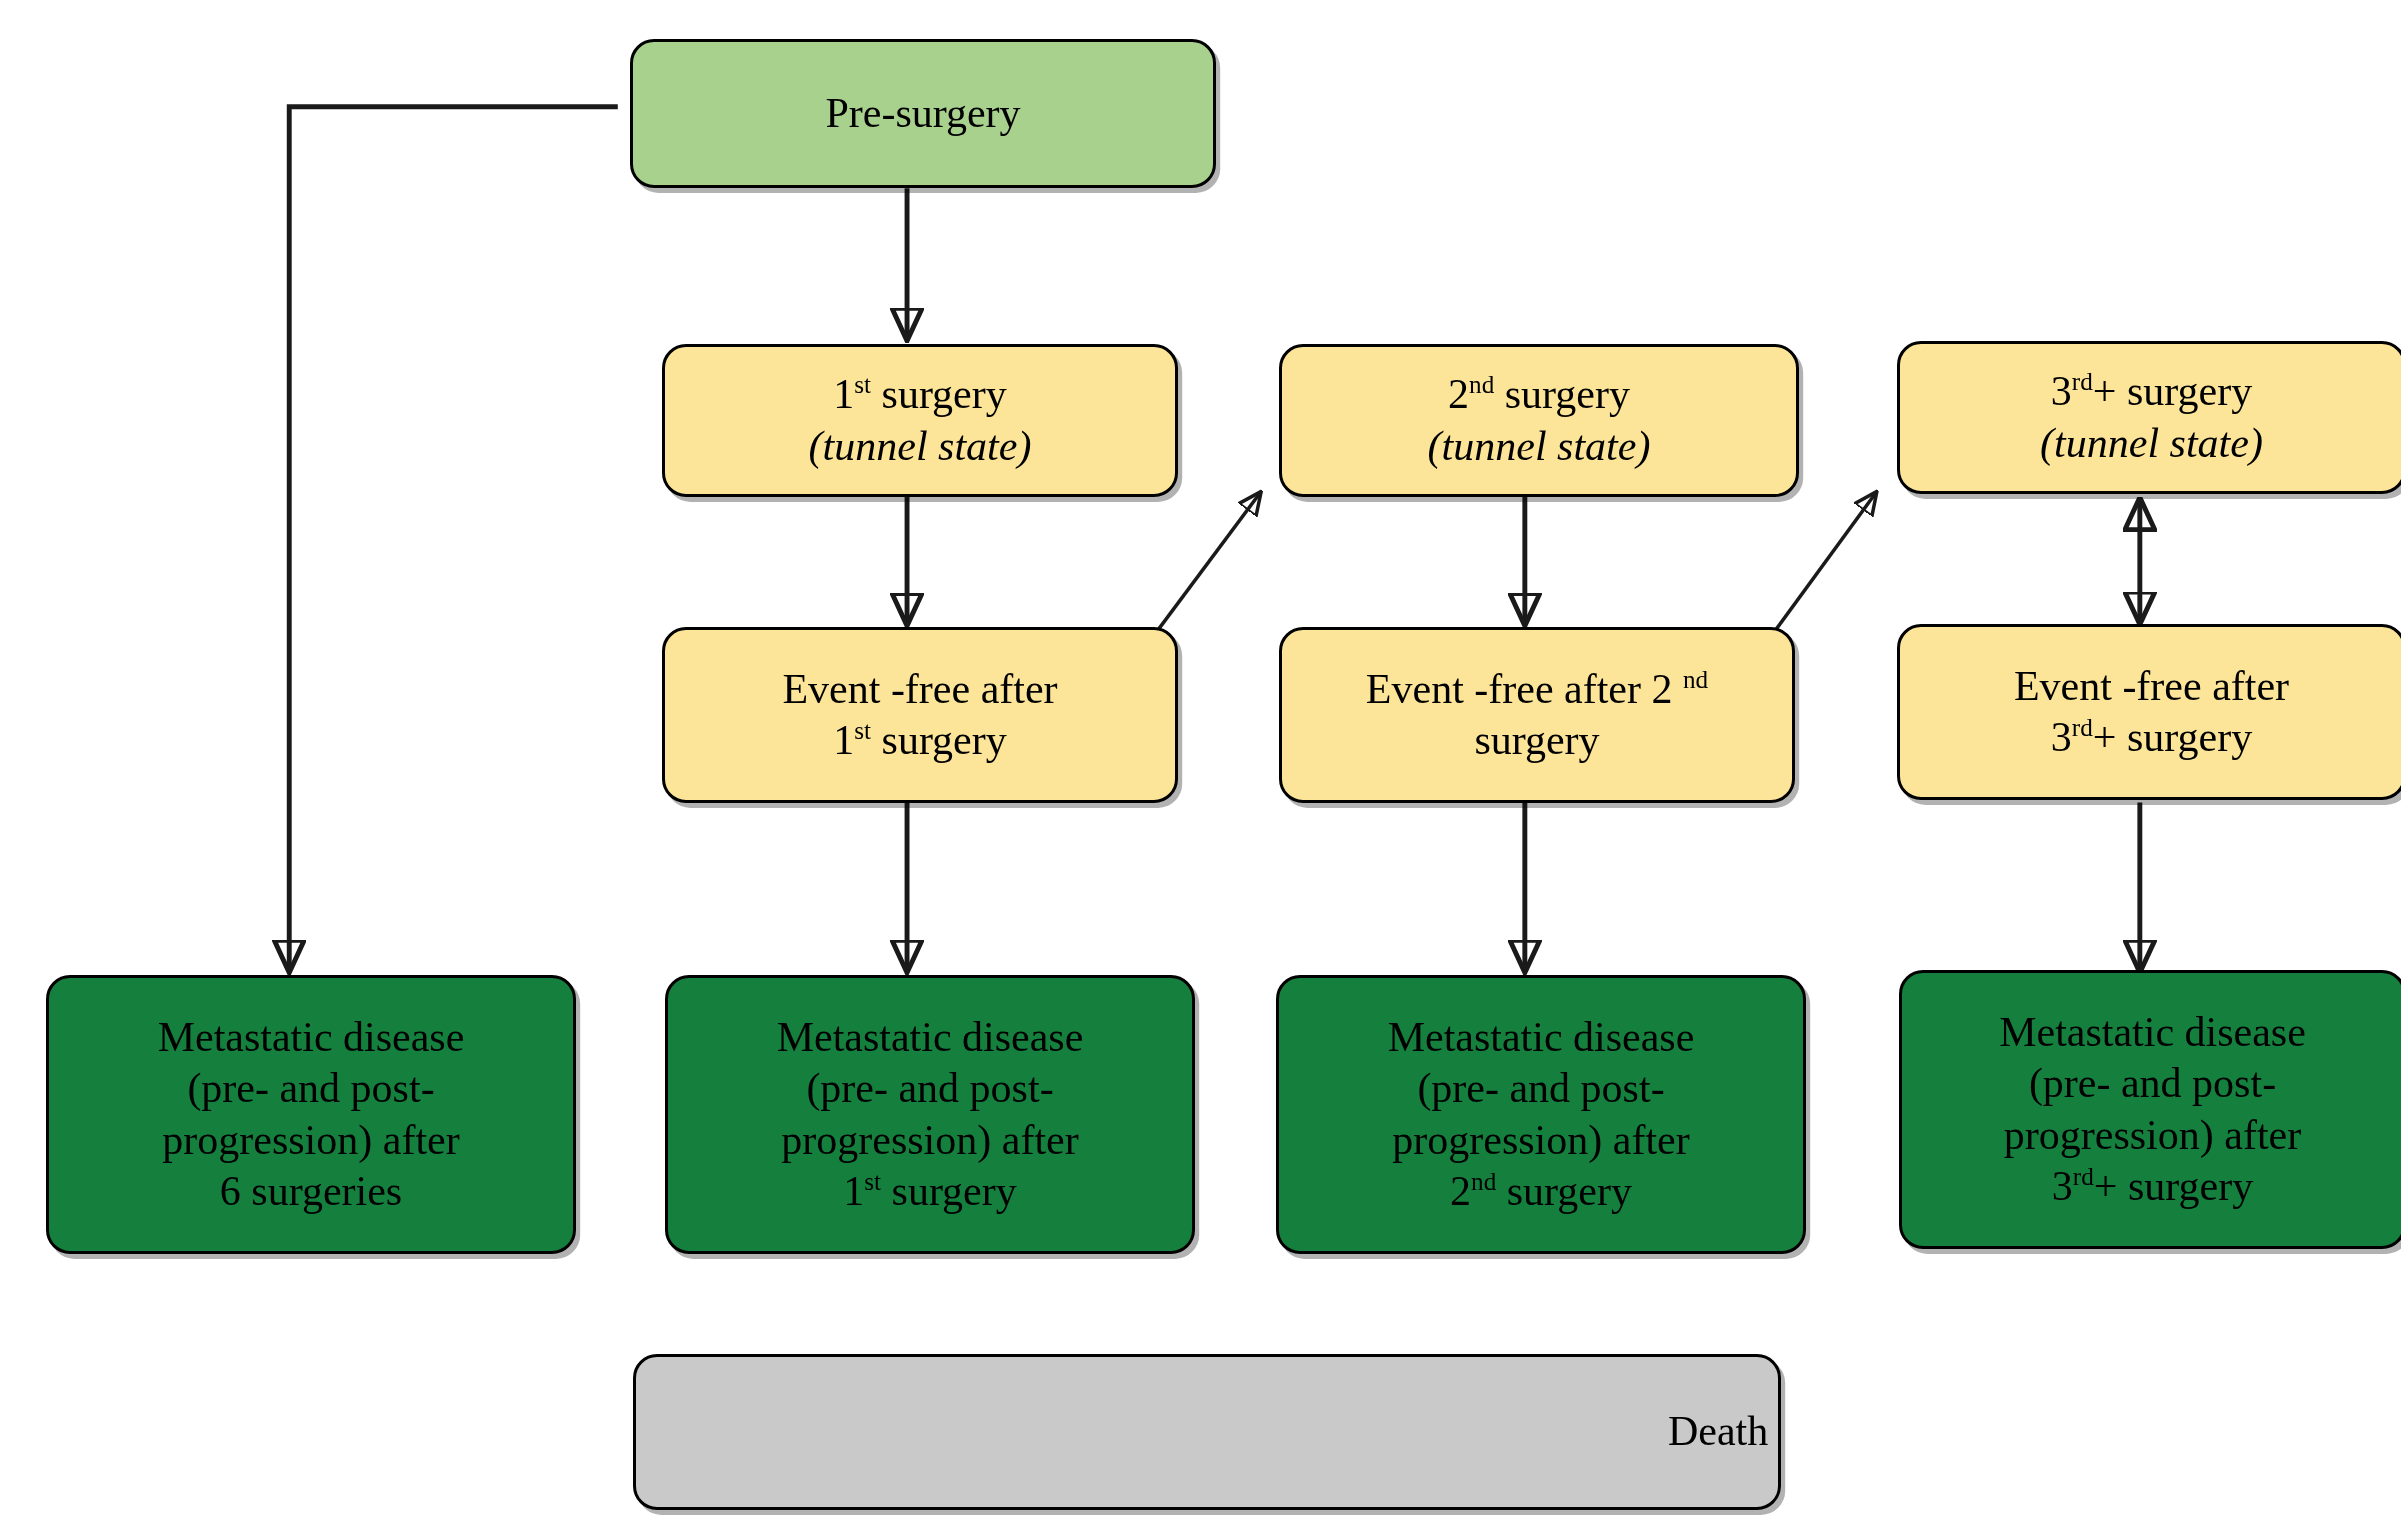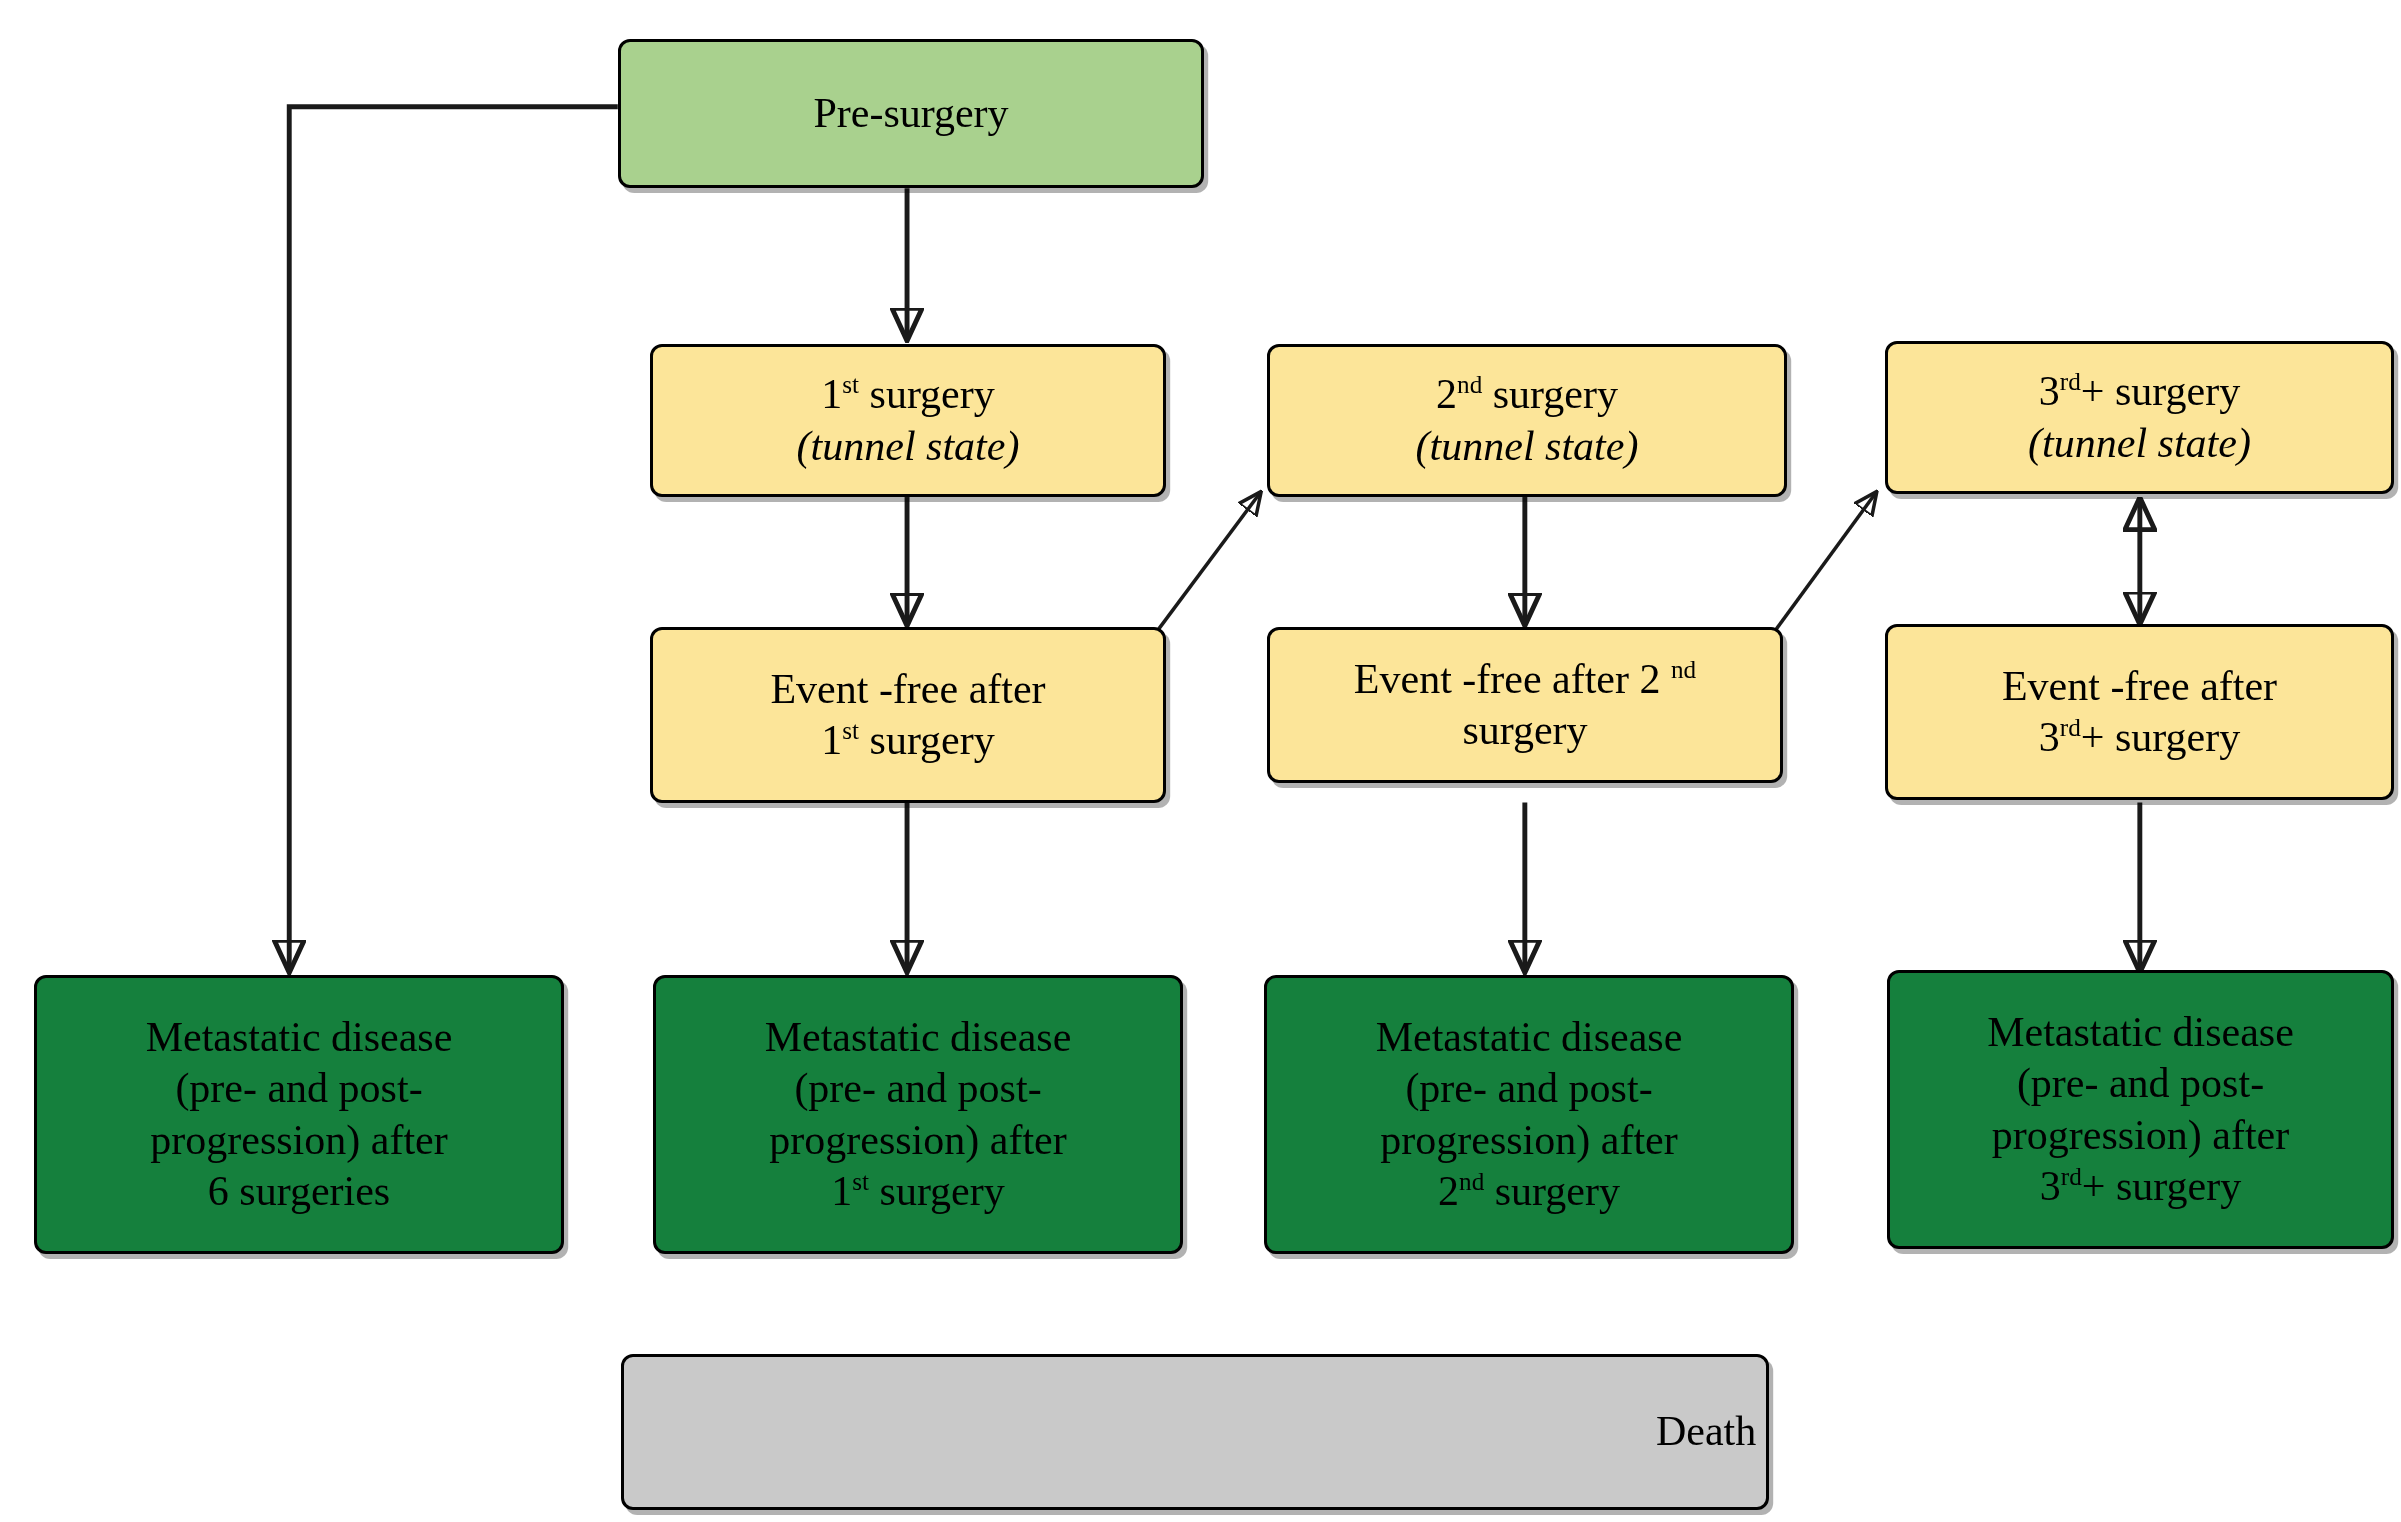--- a/index.html
+++ b/index.html
@@ -9,30 +9,31 @@
     position:relative;
     width:2401px;
     height:1522px;
     background:#ffffff;
     overflow:hidden;
   }
   .node{
     position:absolute;
     box-sizing:border-box;
     border:3.5px solid #000000;
-    border-radius:12px;
+    border-radius:24px;
     display:flex;
     align-items:center;
     justify-content:center;
     text-align:center;
     line-height:1.22;
     font-size:42px;
     color:#000;
     z-index:3;
     box-shadow:4.2px 4.9px 0 rgba(0,0,0,0.30);
+    margin-left:12px;
   }
   .node .txt{ padding:0 9.8px; width:100%; }
   .node sup{ font-size:0.60em; vertical-align:super; line-height:0; }
   .ital{ font-style:italic;font-family:Liberation Serif, serif; }
   .n-green{ background:#a9d18e; }
   .n-yellow{ background:#fce599; }
   .n-peach{ background:#15803d; }
   .n-gray{ background:#c9c9c9; }
 
   svg.edges{
@@ -110,21 +111,21 @@
     </span>
   </div>
 
   <div class="node n-yellow" style="left:650px; top:627px; width:516px; height:176px;">
     <span class="txt">
       <span>Event -free after</span><br>
       <span>1</span><sup>st</sup><span> surgery</span>
     </span>
   </div>
 
-  <div class="node n-yellow" style="left:1267px; top:627px; width:516px; height:156px;">
+  <div class="node n-yellow" style="left:1267px; top:627px; width:516px; height:176px;">
     <span class="txt">
       <span>Event -free after 2 </span><sup>nd</sup><br>
       <span>surgery</span>
     </span>
   </div>
 
   <div class="node n-yellow" style="left:1885px; top:624px; width:509px; height:176px;">
     <span class="txt">
       <span>Event -free after</span><br>
       <span>3</span><sup>rd</sup><span>+ surgery</span>

